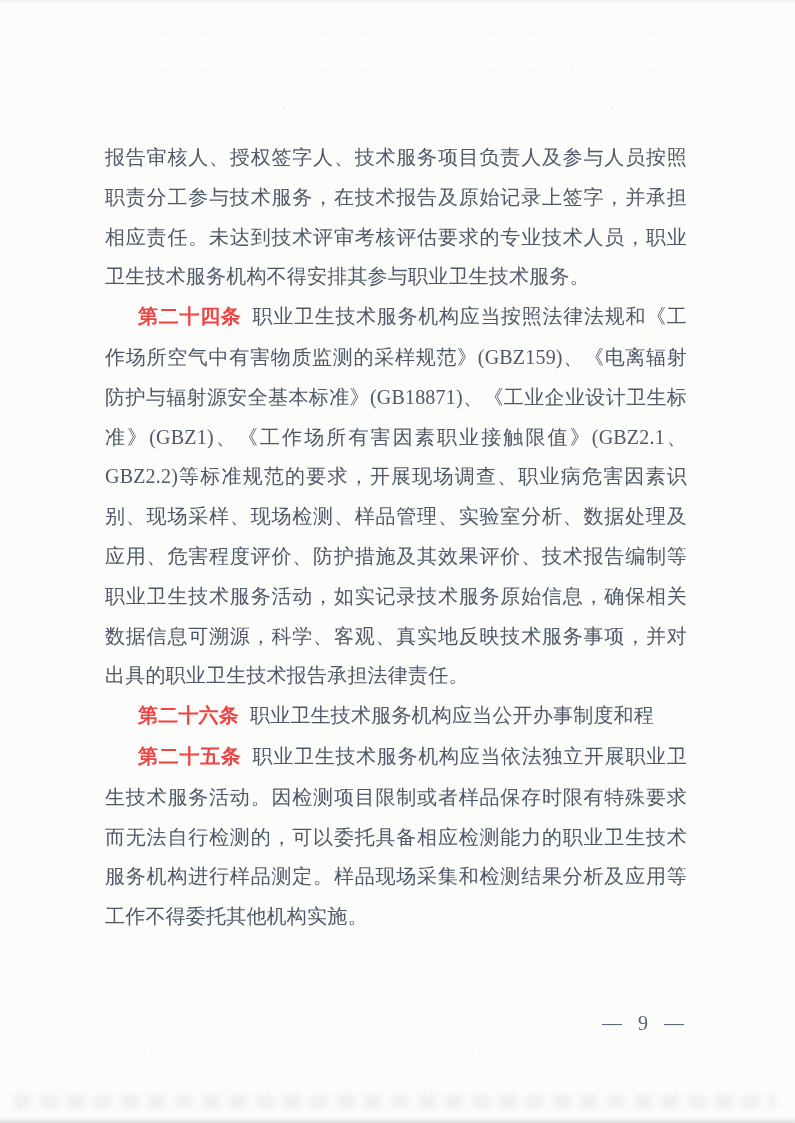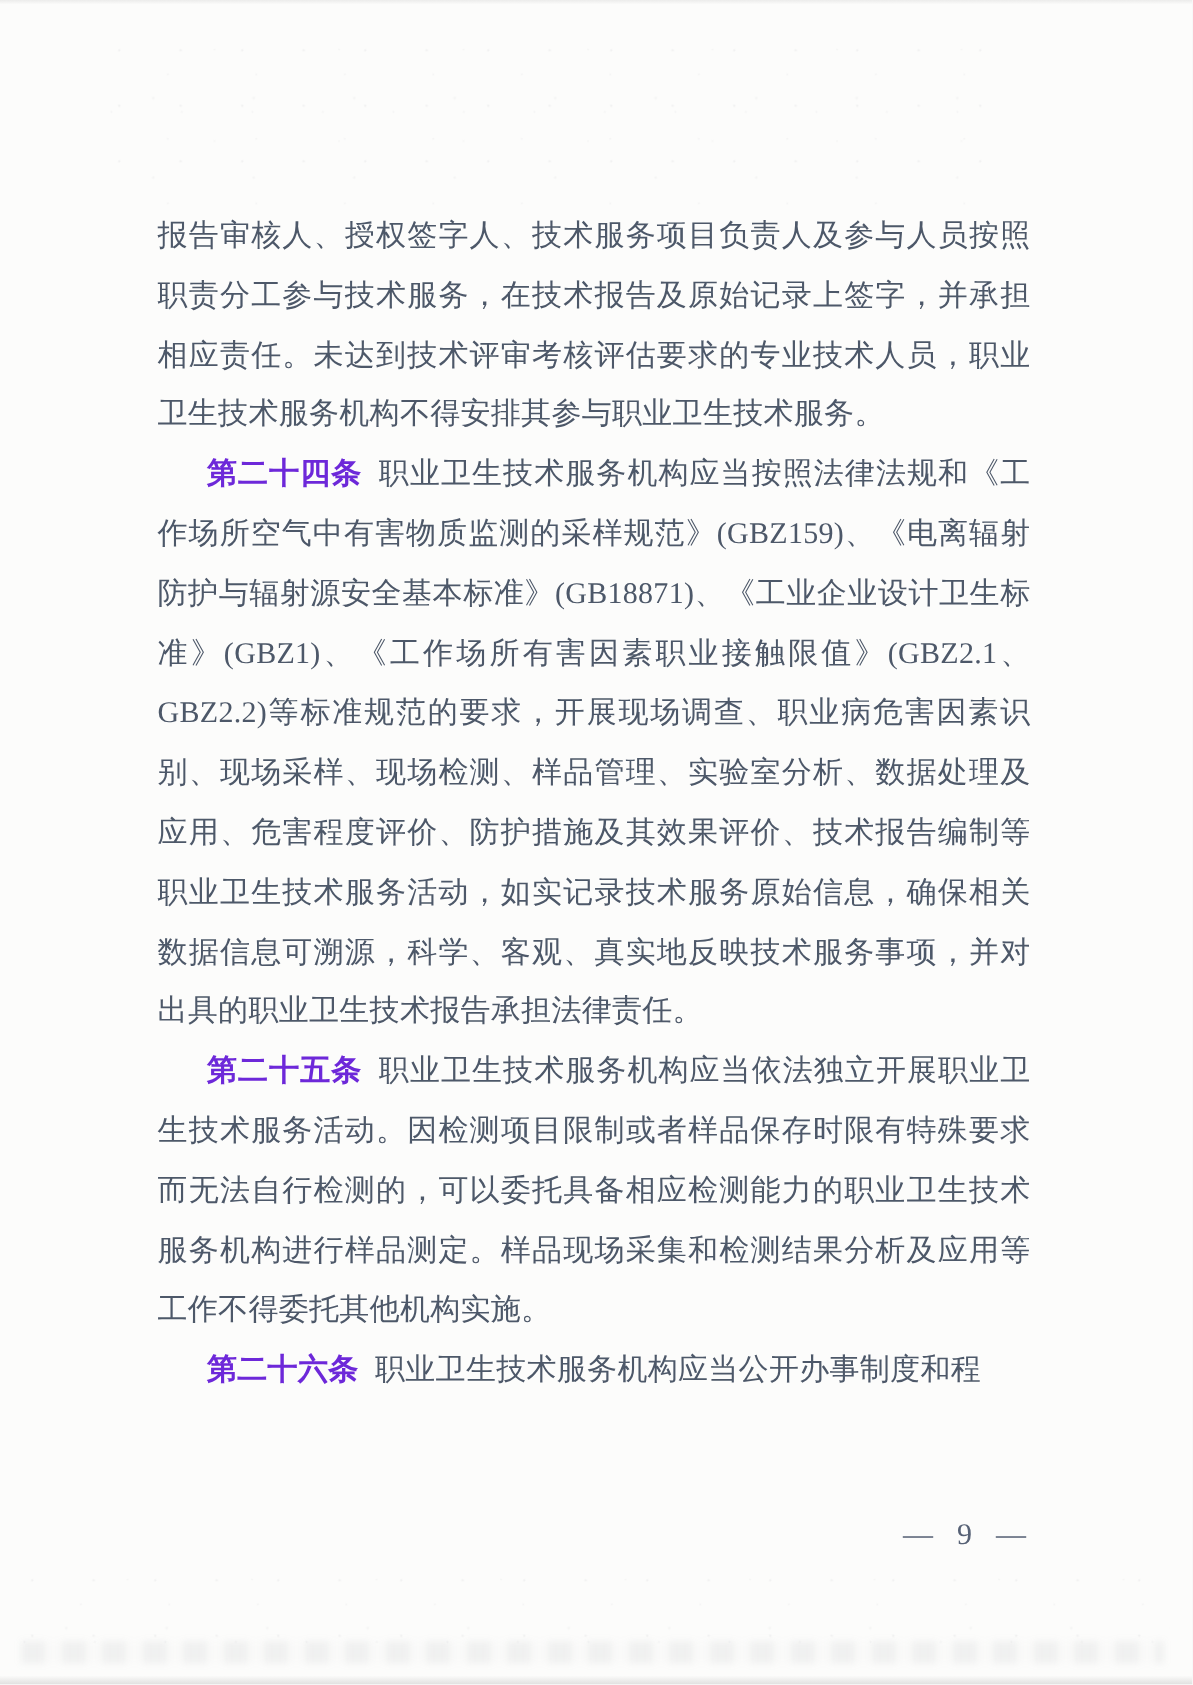--- a/index.html
+++ b/index.html
@@ -59,22 +59,23 @@
   }
   .content p {
     margin: 0;
     text-align: justify;
     text-justify: inter-character;
     text-indent: 1.65em;
   }
   .content p.no-indent { text-indent: 0; }
   .art {
     font-weight: 700;
-    color: #6d28d9;
+    color: #ef4444;
     margin-right: 0.55em;
+    font-family: Liberation Mono, monospace;
   }
   .footer {
     position: absolute;
     left: 0;
     right: 110px;
     top: 1012px;
     text-align: right;
     color: #566175;
     font-size: 20px;
     word-spacing: 9px;
@@ -89,23 +90,23 @@
   <div class="edge-top"></div>
   <div class="speckle speckle-top"></div>
 
   <div class="content">
 
     <p class="no-indent"><span>报告审核人、授权签字人、技术服务项目负责人及参与人员按照职责分工参与技术服务，在技术报告及原始记录上签字，并承担相应责任。未达到技术评审考核评估要求的专业技术人员，职业卫生技术服务机构不得安排其参与职业卫生技术服务。</span></p>
 
 
     <p><span class="art">第二十四条</span><span>职业卫生技术服务机构应当按照法律法规和《工作场所空气中有害物质监测的采样规范》(GBZ159)、《电离辐射防护与辐射源安全基本标准》(GB18871)、《工业企业设计卫生标准》(GBZ1)、《工作场所有害因素职业接触限值》(GBZ2.1、GBZ2.2)等标准规范的要求，开展现场调查、职业病危害因素识别、现场采样、现场检测、样品管理、实验室分析、数据处理及应用、危害程度评价、防护措施及其效果评价、技术报告编制等职业卫生技术服务活动，如实记录技术服务原始信息，确保相关数据信息可溯源，科学、客观、真实地反映技术服务事项，并对出具的职业卫生技术报告承担法律责任。</span></p>
 
+    <p><span class="art">第二十六条</span><span>职业卫生技术服务机构应当公开办事制度和程</span></p>
+
     <p><span class="art">第二十五条</span><span>职业卫生技术服务机构应当依法独立开展职业卫生技术服务活动。因检测项目限制或者样品保存时限有特殊要求而无法自行检测的，可以委托具备相应检测能力的职业卫生技术服务机构进行样品测定。样品现场采集和检测结果分析及应用等工作不得委托其他机构实施。</span></p>
-
-    <p><span class="art">第二十六条</span><span>职业卫生技术服务机构应当公开办事制度和程</span></p>
 
   </div>
 
   <div class="footer"><span>— 9 —</span></div>
 
   <div class="speckle speckle-bottom"></div>
   <div class="bleed-band"></div>
   <div class="edge-bottom"></div>
 
 </div>

